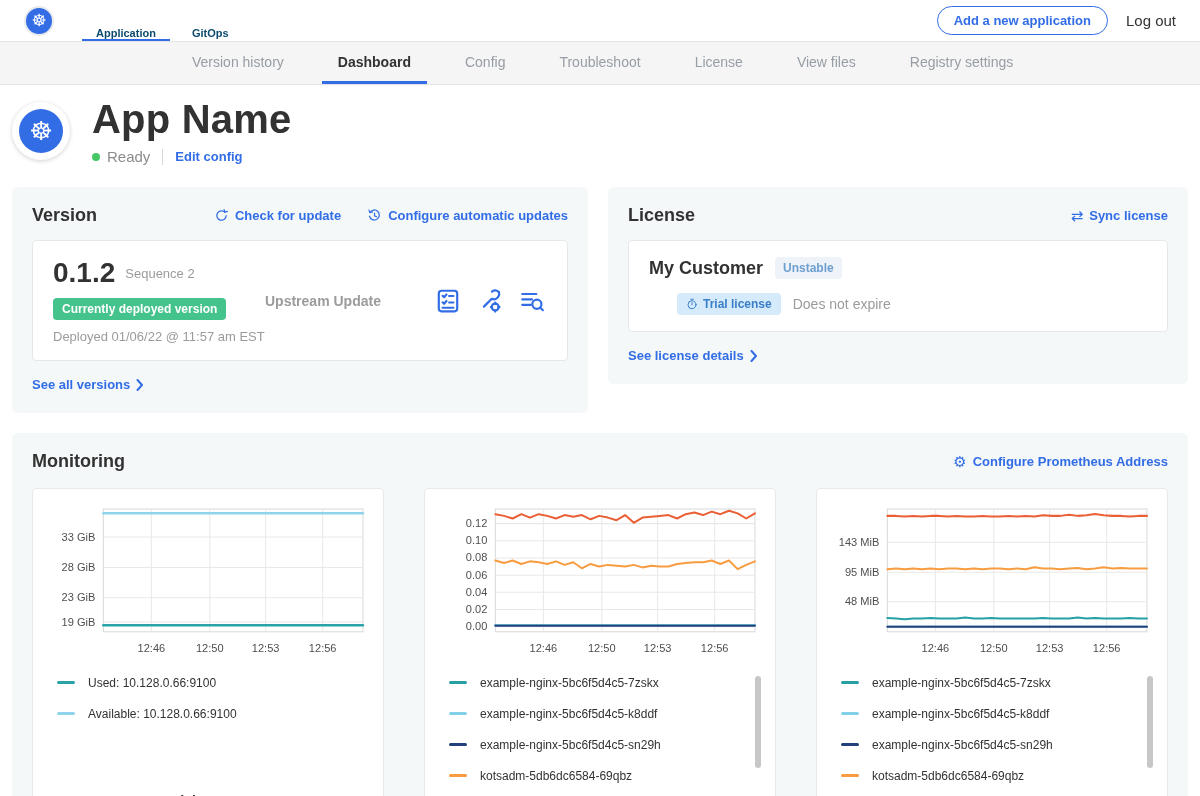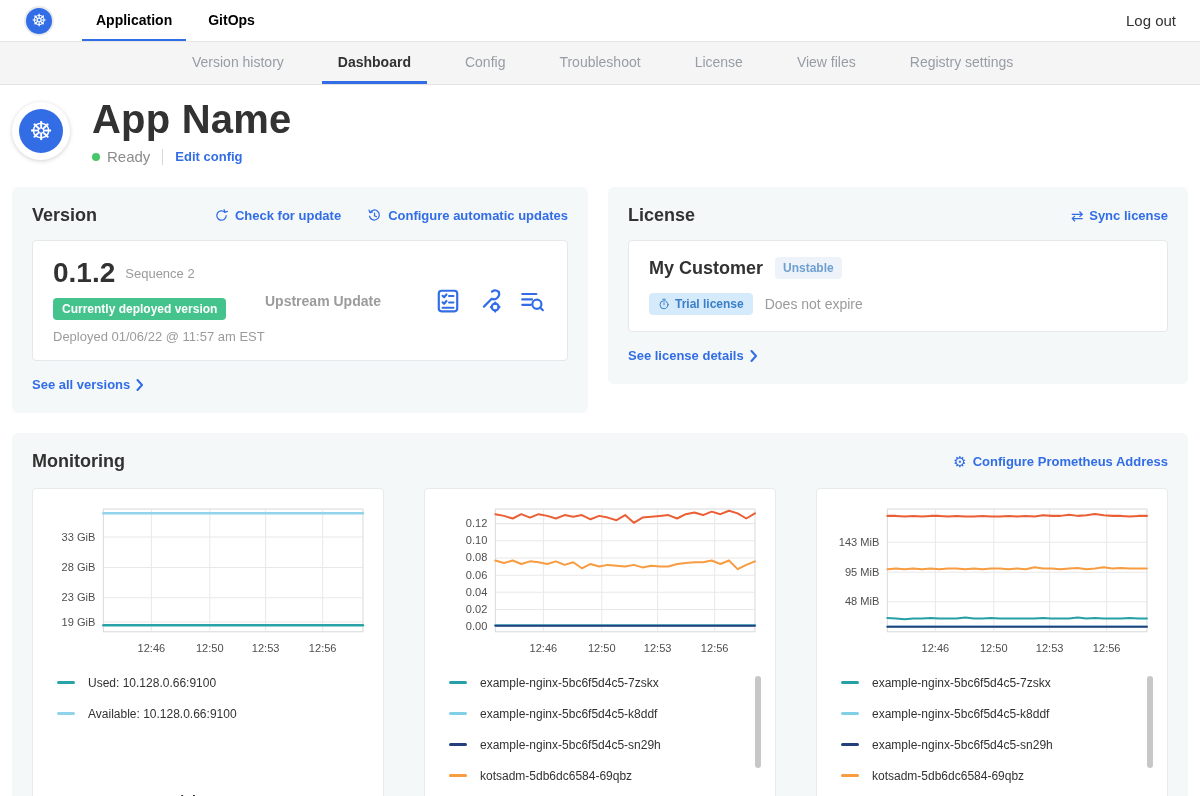--- a/index.html
+++ b/index.html
@@ -7,22 +7,22 @@
     font-family:"Liberation Sans","DejaVu Sans",sans-serif; color:#323232; overflow:hidden; }
 
   
   .topnav { height:42px; background:#fff; border-bottom:1px solid #e5e5e5;
     display:flex; align-items:stretch; padding:0 24px; }
   .brand { display:flex; align-items:center; margin-right:28px; }
   .k8s-badge { width:30px; height:30px; border-radius:50%; background:#326de6;
     border:2px solid #e8eaed; display:flex; align-items:center; justify-content:center;
     color:#fff; font-size:17px; line-height:1; }
   .topnav-tabs { display:flex; align-items:stretch; gap:8px; }
-  .topnav-tab { display:flex; align-items:center; padding:0 14px; font-size:14px;
-    font-weight:700; color:#000000; border-bottom:2px solid transparent; cursor:pointer; }
+  .topnav-tab { display:flex; align-items:flex-end; padding:0 14px; font-size:11px;
+    font-weight:700; color:#0c4a6e; border-bottom:2px solid transparent; cursor:pointer; }
   .topnav-tab.active { border-bottom-color:#326de6; }
   .topnav-right { margin-left:auto; display:flex; align-items:center; gap:18px; }
   .pill-btn { border:1px solid #326de6; color:#326de6; font-weight:700; font-size:13px;
     padding:6px 16px; border-radius:16px; background:#fff; cursor:pointer;
     font-family:inherit; }
   .logout { font-size:15px; color:#323232; cursor:pointer; }
 
   
   .subnav { height:43px; background:#f5f5f5; border-bottom:1px solid #e3e3e3;
     display:flex; align-items:stretch; padding-left:176px; }
@@ -67,21 +67,21 @@
   .ver-icons { display:flex; align-items:center; gap:16px; padding-right:2px; }
   .ver-icon { width:26px; height:26px; cursor:pointer; }
   .card-foot-link { margin-top:14px; }
 
   .cust-row { display:flex; align-items:center; gap:12px; }
   .cust-name { font-size:18px; font-weight:800; }
   .badge-unstable { background:#eef3fa; color:#6d9fd0; font-size:12px; font-weight:700;
     padding:4px 8px; border-radius:4px; }
   .lic-row2 { display:flex; align-items:center; gap:12px; margin-top:14px; }
   .badge-trial { background:#d5eafb; color:#3a7fc8; font-size:12px; font-weight:700;
-    padding:4px 9px; border-radius:4px; display:inline-flex; align-items:center; gap:5px; }
+    padding:4px 9px; border-radius:4px; display:inline-flex; align-items:center; gap:5px;margin-left:28px; }
   .lic-expire { font-size:14px; color:#9b9b9b; }
 
   
   .monitor-card { margin:20px 12px 0 12px; background:#f4f8f9; border-radius:6px;
     padding:18px 20px 20px 20px; }
   .charts-row { display:flex; justify-content:space-between; margin-top:16px; }
   .chart-card { width:352px; height:340px; background:#fff; border:1px solid #e7eaec;
     border-radius:4px; padding:14px 12px 14px 12px; display:flex; flex-direction:column; }
   .chart-plot svg { display:block; width:100%; }
   .chart-legend { position:relative; margin-top:14px; height:122px; padding-left:12px; }
@@ -107,20 +107,21 @@
   </div>
   <div class="topnav-tabs">
     <div class="topnav-tab active">
         <span>Application</span>
       </div>
     <div class="topnav-tab">
         <span>GitOps</span>
       </div>
   </div>
   <div class="topnav-right">
+    <button class="pill-btn">Add a new application</button>
     <span class="logout">Log out</span>
   </div>
 </div>
 
 <div class="subnav">
   <div class="subnav-tab">
       <span>Version history</span>
     </div>
   <div class="subnav-tab active">
       <span>Dashboard</span>

